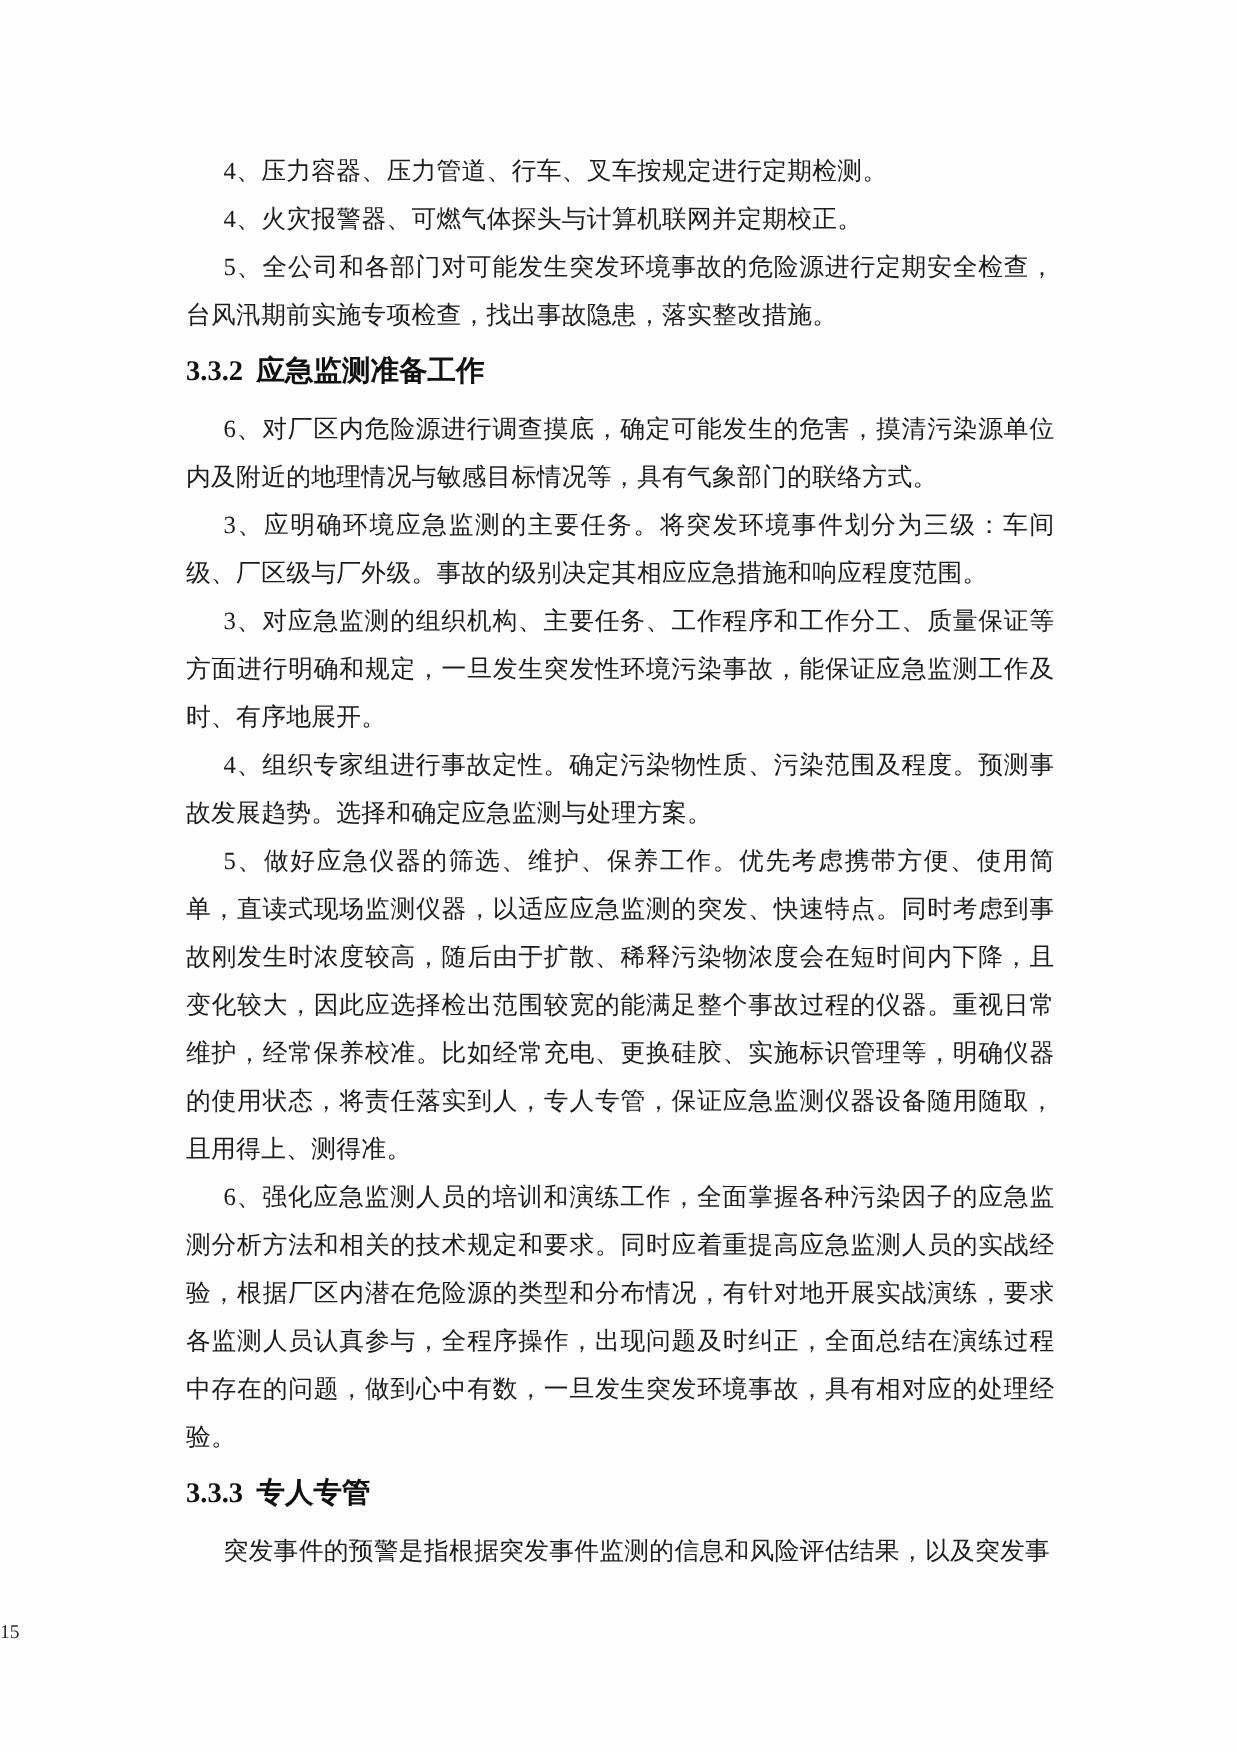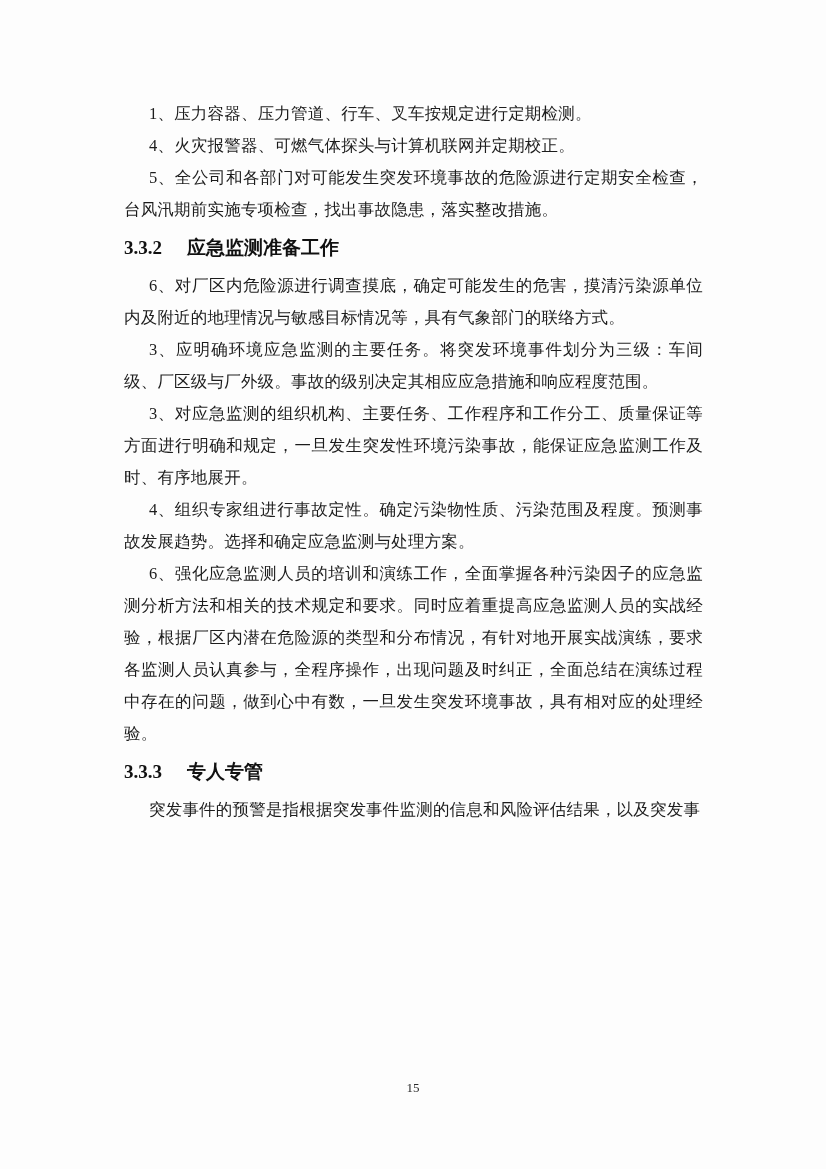--- a/index.html
+++ b/index.html
@@ -39,58 +39,58 @@
     text-indent: 0;
     color: #111111;
   }
   .heading .h-num {
     font-family: "Liberation Serif", "DejaVu Serif", serif;
     font-weight: bold;
   }
   .heading .h-title {
     font-family: "Liberation Sans", "DejaVu Sans", sans-serif;
     font-weight: bold;
-    margin-left: 25px;
+    margin-left: 9px;
   }
   .page-number {
     position: absolute;
     top: 1080px;
     left: 0;
     width: 826px;
-    text-align: center;
     font-size: 13px;
     line-height: 16px;
     color: #2a2a2a;
   }
 </style>
 </head>
 <body>
 
 <div class="page">
   <div class="content">
 
-    <p class="para">1、压力容器、压力管道、行车、叉车按规定进行定期检测。</p>
+    <p class="para">4、压力容器、压力管道、行车、叉车按规定进行定期检测。</p>
 
 
     <p class="para">4、火灾报警器、可燃气体探头与计算机联网并定期校正。</p>
 
     <p class="para">5、全公司和各部门对可能发生突发环境事故的危险源进行定期安全检查，台风汛期前实施专项检查，找出事故隐患，落实整改措施。</p>
 
     <h3 class="heading">
       <span class="h-num">3.3.2</span><span class="h-title">应急监测准备工作</span>
     </h3>
 
     <p class="para">6、对厂区内危险源进行调查摸底，确定可能发生的危害，摸清污染源单位内及附近的地理情况与敏感目标情况等，具有气象部门的联络方式。</p>
 
     <p class="para">3、应明确环境应急监测的主要任务。将突发环境事件划分为三级：车间级、厂区级与厂外级。事故的级别决定其相应应急措施和响应程度范围。</p>
 
     <p class="para">3、对应急监测的组织机构、主要任务、工作程序和工作分工、质量保证等方面进行明确和规定，一旦发生突发性环境污染事故，能保证应急监测工作及时、有序地展开。</p>
 
     <p class="para">4、组织专家组进行事故定性。确定污染物性质、污染范围及程度。预测事故发展趋势。选择和确定应急监测与处理方案。</p>
 
+    <p class="para">5、做好应急仪器的筛选、维护、保养工作。优先考虑携带方便、使用简单，直读式现场监测仪器，以适应应急监测的突发、快速特点。同时考虑到事故刚发生时浓度较高，随后由于扩散、稀释污染物浓度会在短时间内下降，且变化较大，因此应选择检出范围较宽的能满足整个事故过程的仪器。重视日常维护，经常保养校准。比如经常充电、更换硅胶、实施标识管理等，明确仪器的使用状态，将责任落实到人，专人专管，保证应急监测仪器设备随用随取，且用得上、测得准。</p>
 
     <p class="para">6、强化应急监测人员的培训和演练工作，全面掌握各种污染因子的应急监测分析方法和相关的技术规定和要求。同时应着重提高应急监测人员的实战经验，根据厂区内潜在危险源的类型和分布情况，有针对地开展实战演练，要求各监测人员认真参与，全程序操作，出现问题及时纠正，全面总结在演练过程中存在的问题，做到心中有数，一旦发生突发环境事故，具有相对应的处理经验。</p>
 
     <h3 class="heading">
       <span class="h-num">3.3.3</span><span class="h-title">专人专管</span>
     </h3>
 
     <p class="para">突发事件的预警是指根据突发事件监测的信息和风险评估结果，以及突发事</p>
 
   </div>

